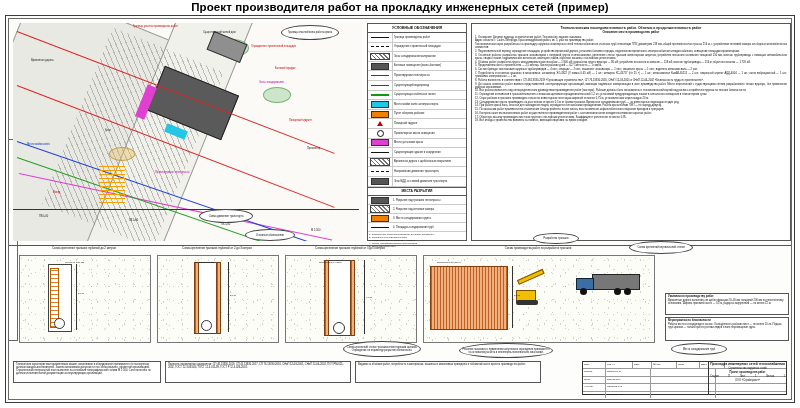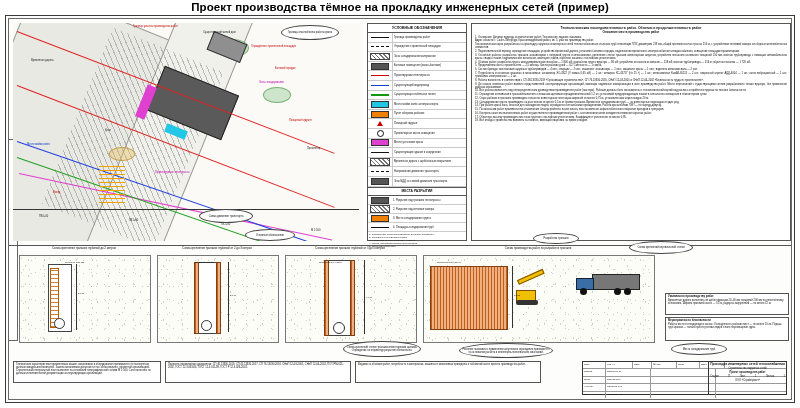--- a/index.html
+++ b/index.html
@@ -196,21 +196,21 @@
   .vstrip span{
     position:absolute;left:-18px;top:46px;width:48px;
     transform:rotate(-90deg);font-size:2.5px;color:#111;text-align:center;
   }
 </style>
 </head>
 <body>
 
 <div id="root">
 
-  <div class="title">Проект производства тёмное на прокладку инженерных сетей (пример)</div>
+  <div class="title">Проект производителя работ на прокладку инженерных сетей (пример)</div>
 
   <div class="sheet">
     <div class="sheet-inner">
 
       <div class="vstrip">
         <span>Формат А1</span>
       </div>
 
       <div class="plan">
 

